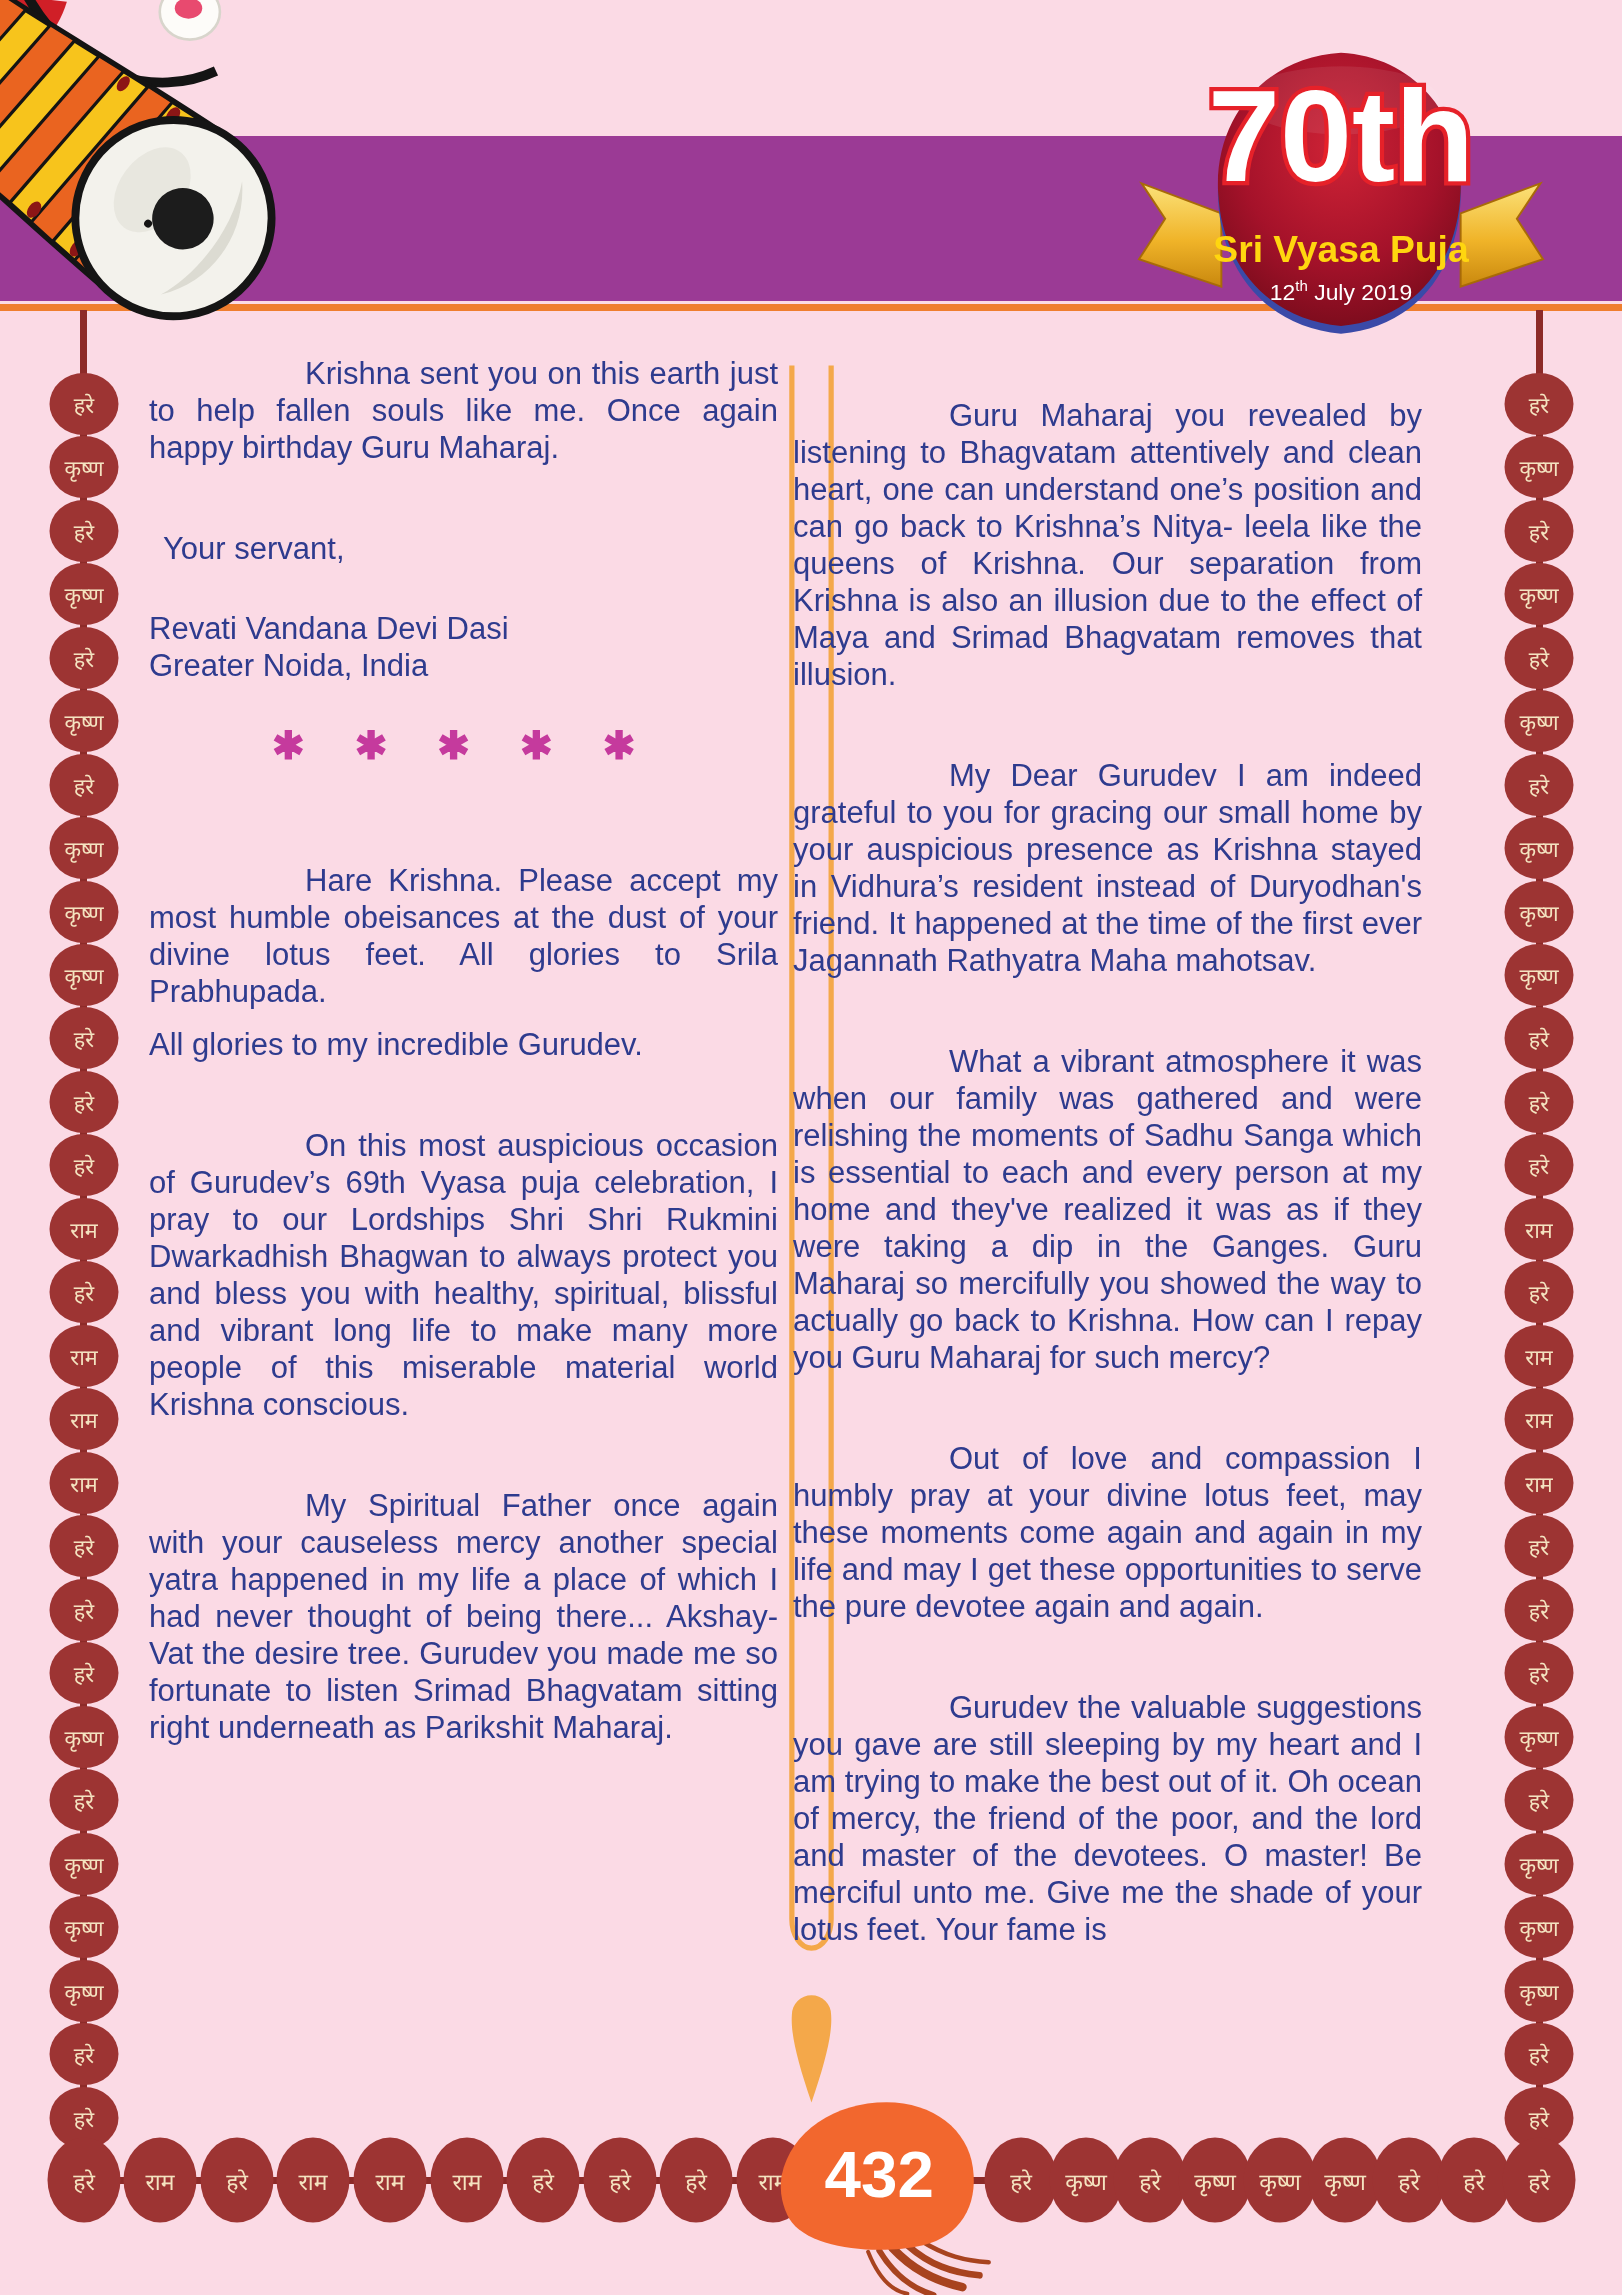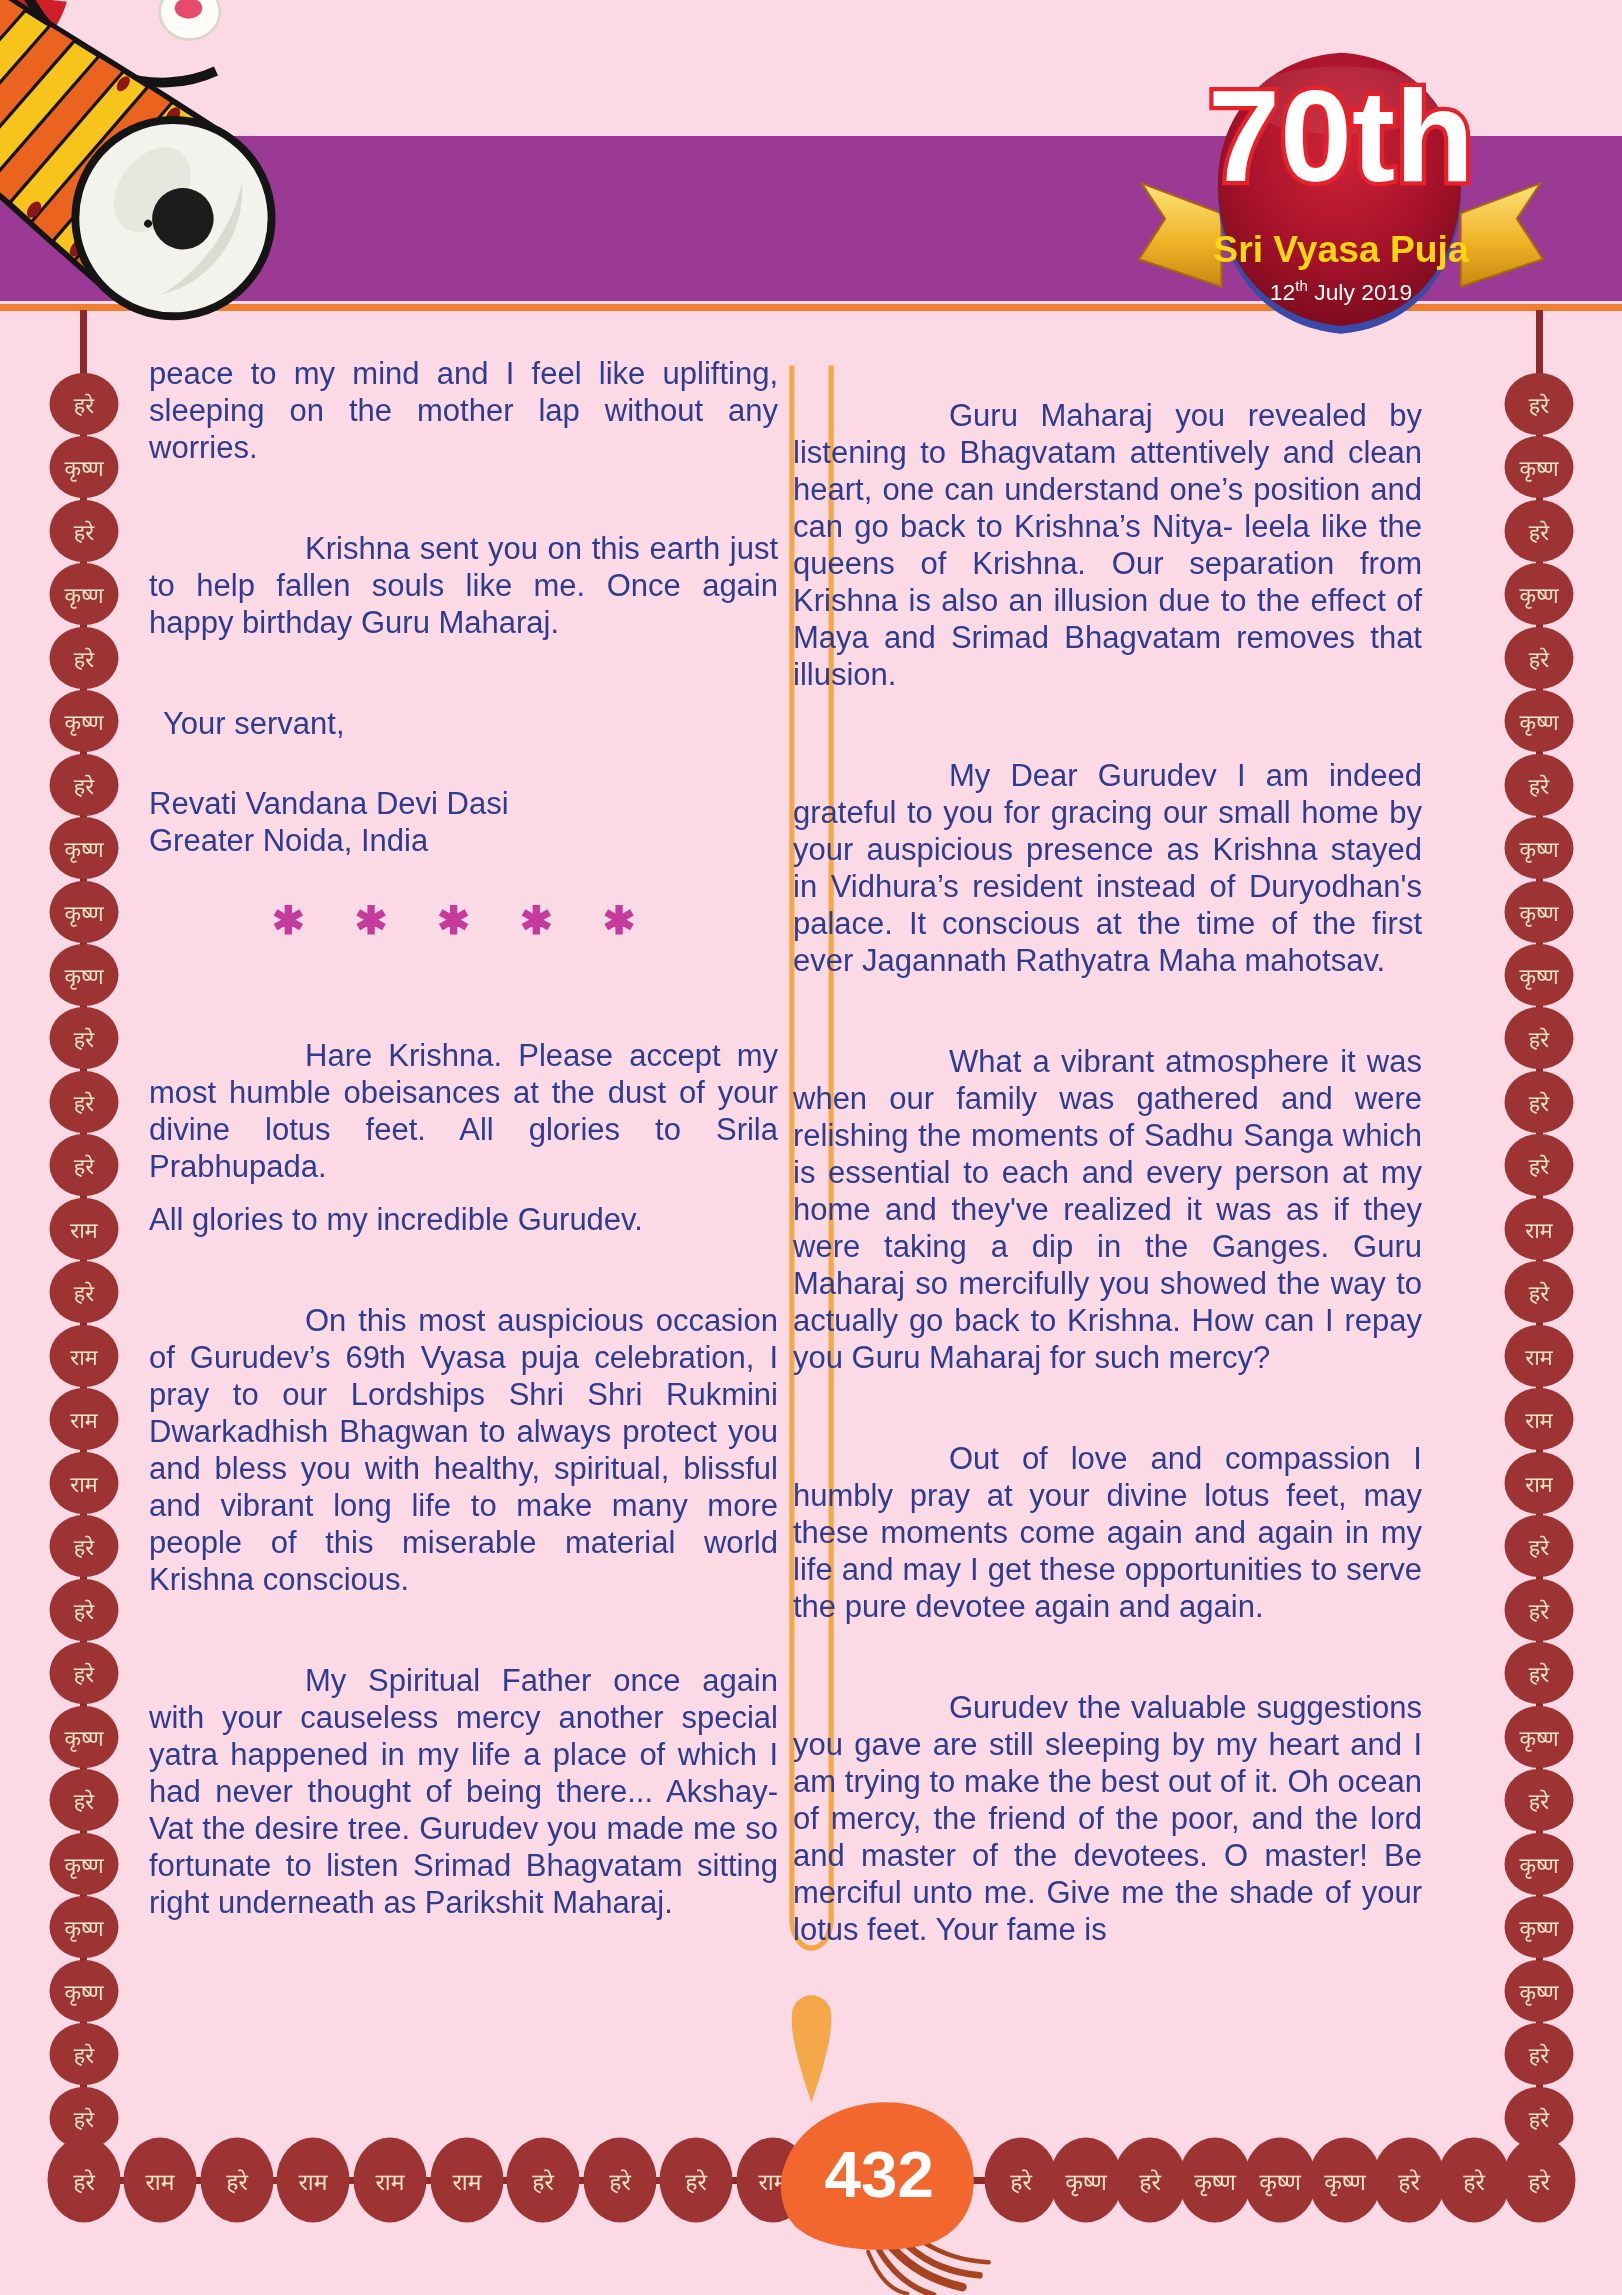--- a/index.html
+++ b/index.html
@@ -191,33 +191,32 @@
       <div class="bead bottom" style="left: 1474px; top: 2180px;">हरे</div>
       <div class="bead bottom" style="left: 1539px; top: 2180px;">हरे</div>
     </div>
 
   <svg id="divider-svg" class="ovl" width="79" height="1826" viewBox="0 0 120 2790">
     <path d="M 30,88 V 2462 a 30,44 0 0 0 60,0 V 88" fill="none" stroke="#f4a84a" stroke-width="8"></path>
     <path d="M 60,2742 C 38,2678 28,2636 30,2608 a 30,30 0 0 1 60,0 C 92,2636 82,2678 60,2742 Z" fill="#f4a84a"></path>
   </svg>
 
   <div id="left-col" class="col">
-      <p class="para">peace to my mind and I feel like uplifting, sleeping on the mother lap without any worries.</p>
       <p class="para indent">Krishna sent you on this earth just to help fallen souls like me. Once again happy birthday Guru Maharaj.</p>
       <p class="line">Your servant,</p>
       <p class="lines">Revati Vandana Devi Dasi<br>Greater Noida, India</p>
       <div class="stars">✱ ✱ ✱ ✱ ✱</div>
       <p class="para indent tight">Hare Krishna. Please accept my most humble obeisances at the dust of your divine lotus feet. All glories to Srila Prabhupada.</p>
       <p class="para">All glories to my incredible Gurudev.</p>
       <p class="para indent">On this most auspicious occasion of Gurudev’s 69th Vyasa puja celebration, I pray to our Lordships Shri Shri Rukmini Dwarkadhish Bhagwan to always protect you and bless you with healthy, spiritual, blissful and vibrant long life to make many more people of this miserable material world Krishna conscious.</p>
       <p class="para indent">My Spiritual Father once again with your causeless mercy another special yatra happened in my life a place of which I had never thought of being there... Akshay-Vat the desire tree. Gurudev you made me so fortunate to listen Srimad Bhagvatam sitting right underneath as Parikshit Maharaj.</p>
     </div>
   <div id="right-col" class="col">
       <p class="para indent">Guru Maharaj you revealed by listening to Bhagvatam attentively and clean heart, one can understand one’s position and can go back to Krishna’s Nitya- leela like the queens of Krishna. Our separation from Krishna is also an illusion due to the effect of Maya and Srimad Bhagvatam removes that illusion.</p>
-      <p class="para indent">My Dear Gurudev I am indeed grateful to you for gracing our small home by your auspicious presence as Krishna stayed in Vidhura’s resident instead of Duryodhan's palace. It conscious at the time of the first ever Jagannath Rathyatra Maha mahotsav.</p>
+      <p class="para indent">My Dear Gurudev I am indeed grateful to you for gracing our small home by your auspicious presence as Krishna stayed in Vidhura’s resident instead of Duryodhan's friend. It happened at the time of the first ever Jagannath Rathyatra Maha mahotsav.</p>
       <p class="para indent">What a vibrant atmosphere it was when our family was gathered and were relishing the moments of Sadhu Sanga which is essential to each and every person at my home and they've realized it was as if they were taking a dip in the Ganges. Guru Maharaj so mercifully you showed the way to actually go back to Krishna. How can I repay you Guru Maharaj for such mercy?</p>
       <p class="para indent">Out of love and compassion I humbly pray at your divine lotus feet, may these moments come again and again in my life and may I get these opportunities to serve the pure devotee again and again.</p>
       <p class="para indent">Gurudev the valuable suggestions you gave are still sleeping by my heart and I am trying to make the best out of it. Oh ocean of mercy, the friend of the poor, and the lord and master of the devotees. O master! Be merciful unto me. Give me the shade of your lotus feet. Your fame is</p>
     </div>
 
   <svg id="badge-svg" class="ovl" width="249" height="211" viewBox="0 0 380 322">
     <path d="M 205,250 C 235,282 268,300 312,310" fill="none" stroke="#a8431f" stroke-width="13" stroke-linecap="round"></path>
     <path d="M 228,246 C 262,276 296,288 338,292" fill="none" stroke="#a8431f" stroke-width="10" stroke-linecap="round"></path>
     <path d="M 185,254 C 208,292 235,312 268,322" fill="none" stroke="#a8431f" stroke-width="9" stroke-linecap="round"></path>
     <path d="M 250,240 C 285,262 316,270 352,272" fill="none" stroke="#a8431f" stroke-width="7" stroke-linecap="round"></path>

